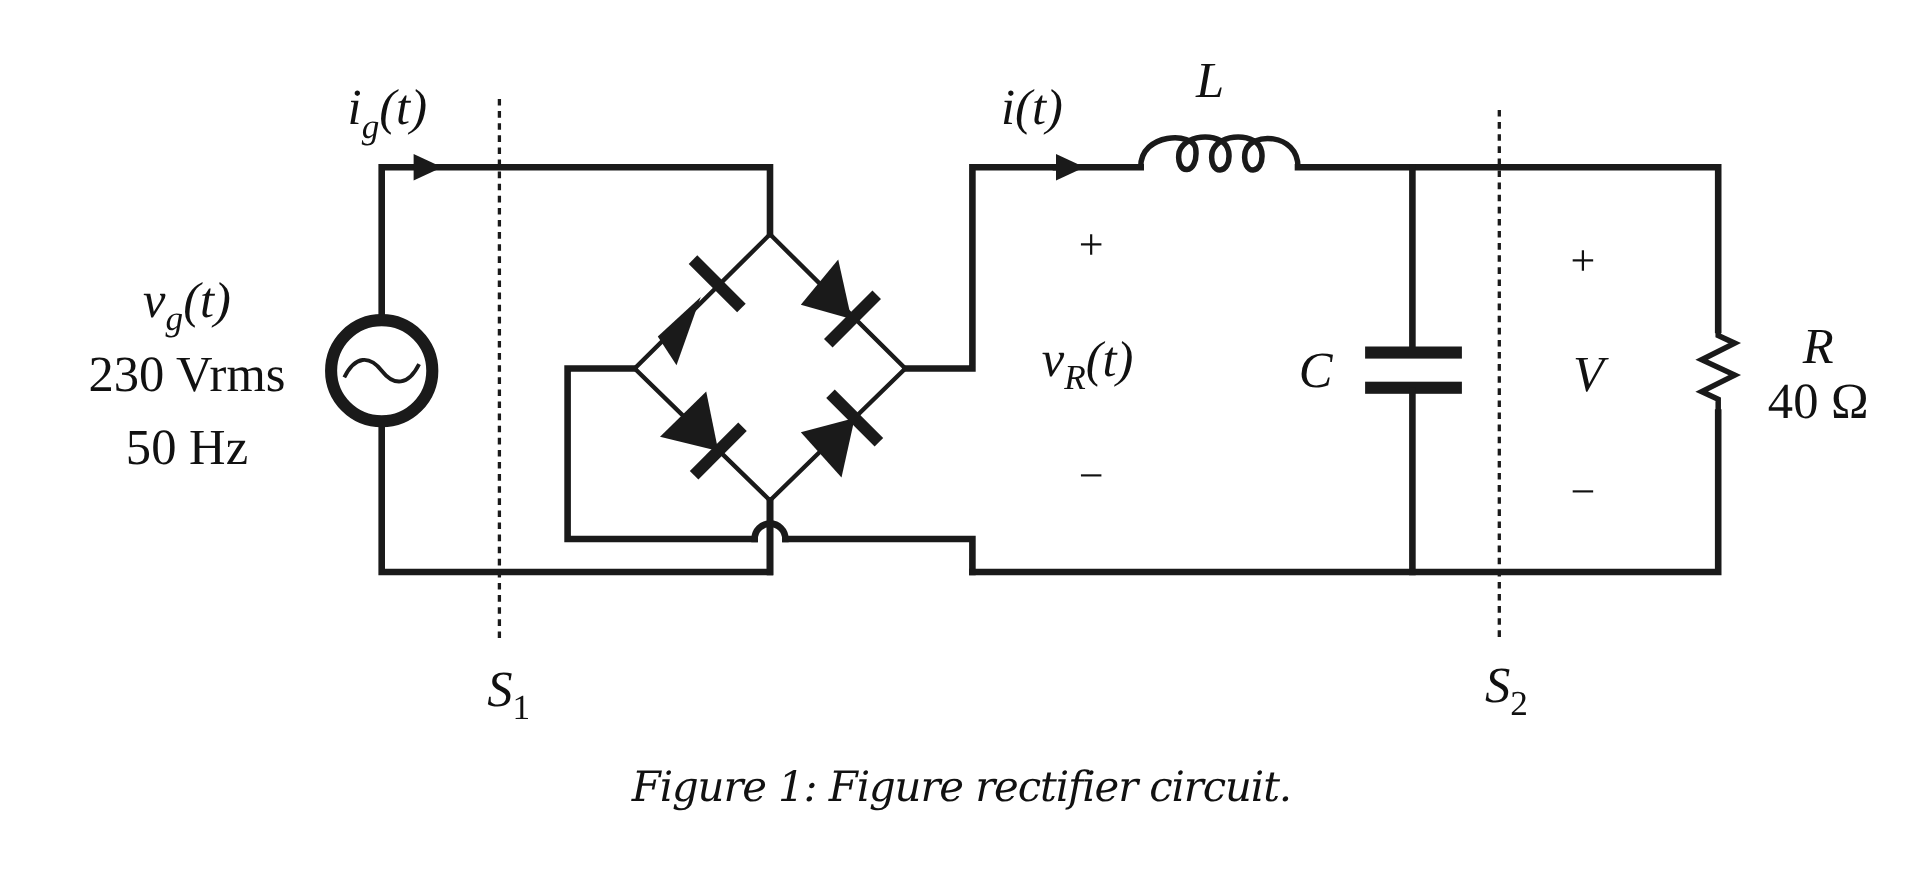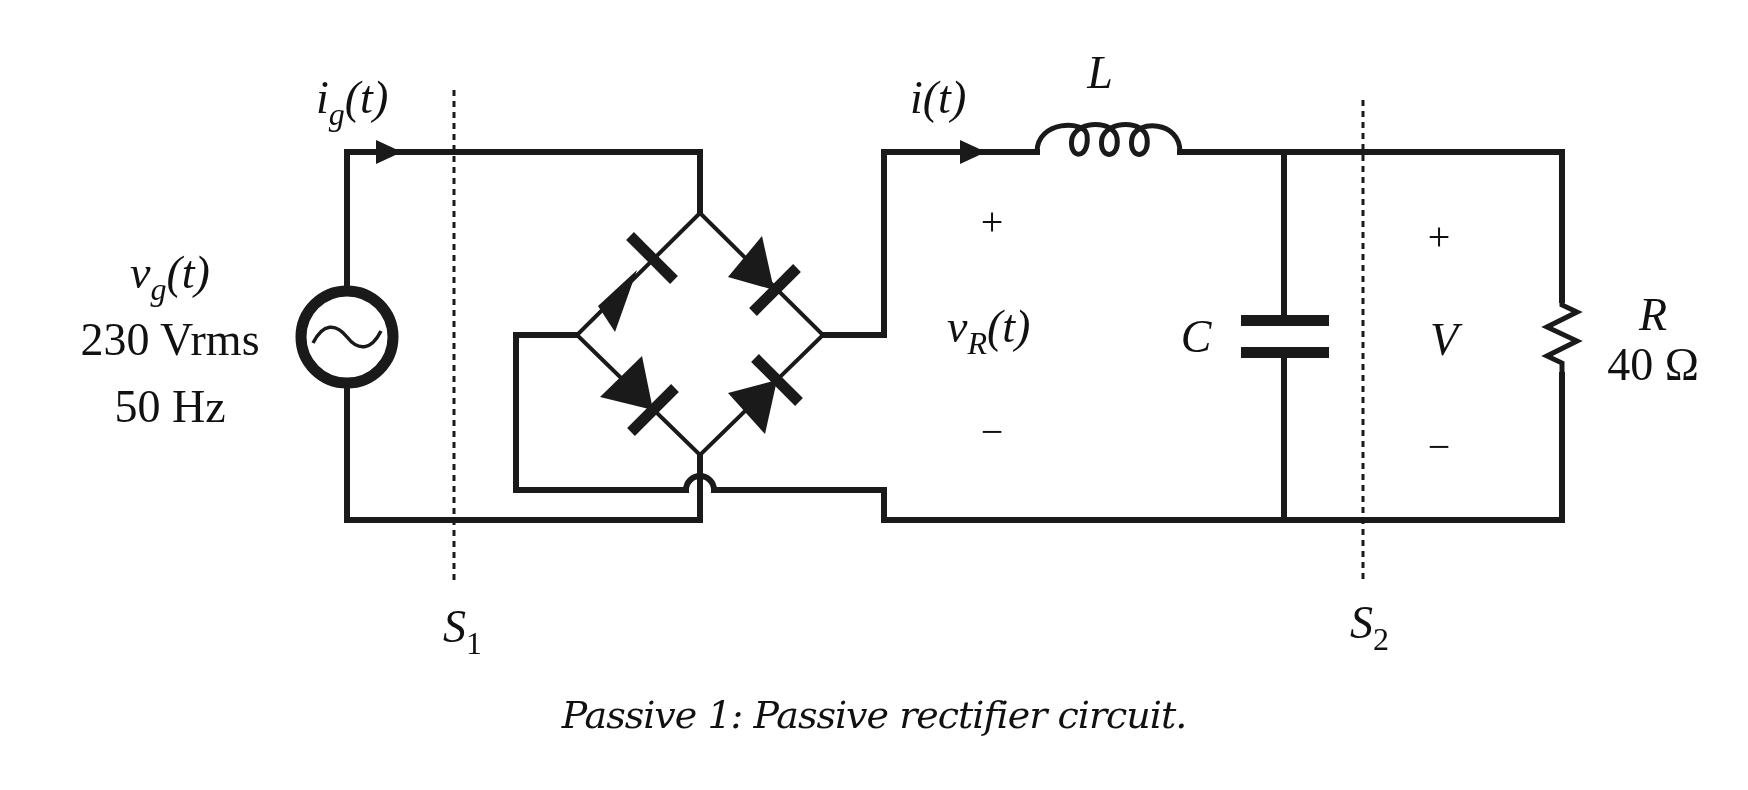--- a/index.html
+++ b/index.html
@@ -130,13 +130,13 @@
   <text class="lbl" x="1653" y="380" font-size="46" text-anchor="middle">40 Ω</text>
 
   <text class="lbl" x="443" y="642" font-size="46">
     <tspan class="it">S</tspan><tspan class="sub" dy="12">1</tspan>
   </text>
   <text class="lbl" x="1350" y="638" font-size="46">
     <tspan class="it">S</tspan><tspan class="sub" dy="12">2</tspan>
   </text>
 </svg>
 
-<div id="caption">Passive 1: Passive rectifier circuit.</div>
+<div id="caption">Figure 1: Figure rectifier circuit.</div>
 
 </body></html>

